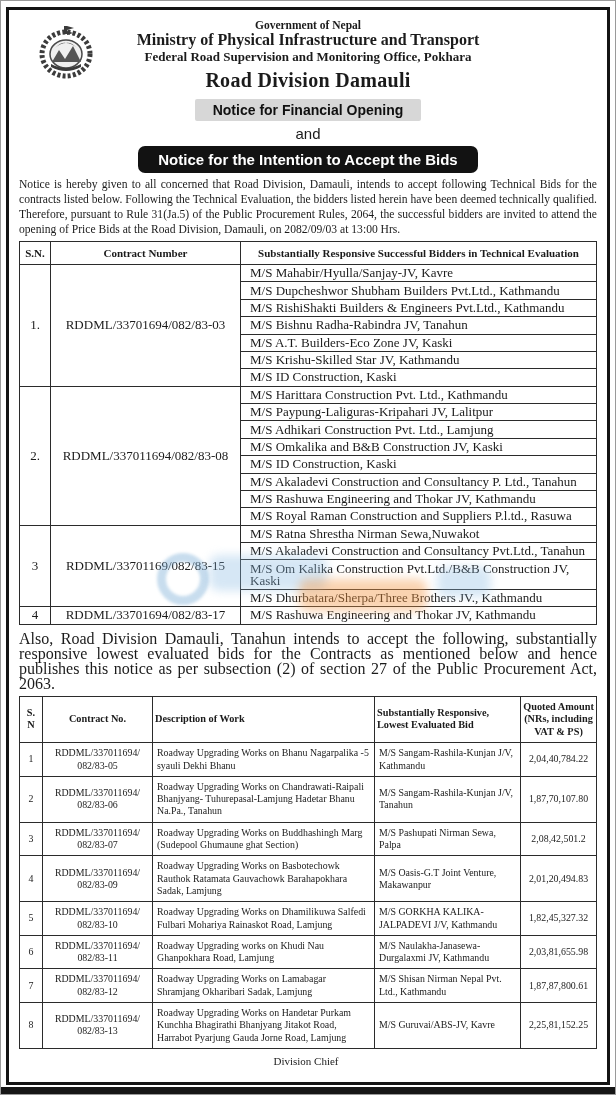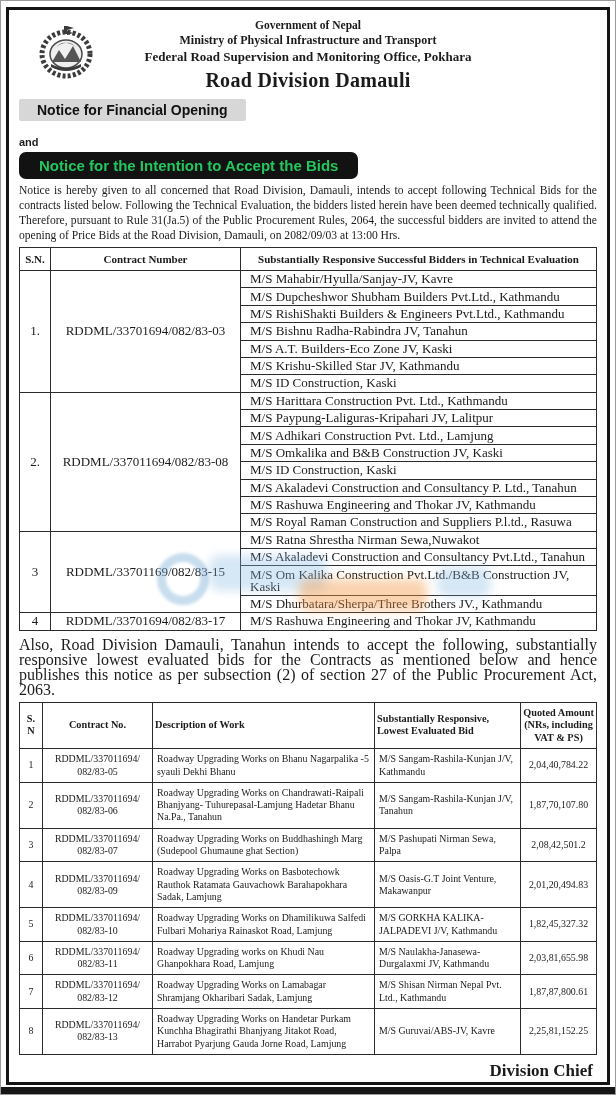--- a/index.html
+++ b/index.html
@@ -17,35 +17,35 @@
     border:3px solid #141414;
     padding:8px 10px 4px 10px;
     overflow:hidden;
   }
   
   .letterhead { text-align:center; position:relative; }
   .emblem {
     position:absolute; left:18px; top:4px; width:58px; height:62px;
   }
   .hl-0 { font-size:11.5px; font-weight:bold; line-height:14px; }
-  .hl-1 { font-size:12px; font-weight:bold; line-height:16px; }
+  .hl-1 { font-size:16px; font-weight:bold; line-height:16px; }
   .hl-2 { font-size:12px;   font-weight:bold; line-height:15px; }
   .hl-3 { font-size:13px;   font-weight:bold; line-height:17px; }
   .division-title { font-size:20px; font-weight:bold; line-height:25px; margin-top:3px; letter-spacing:.3px; }
   .place-line { font-size:11.5px; font-weight:bold; line-height:15px; margin-top:2px; }
   
-  .banner-wrap { text-align:left; margin-top:6px; }
+  .banner-wrap { text-align:center; margin-top:6px; }
   .banner-gray {
     display:inline-block; background:#d7d7d7; color:#101010;
     font-family:"Liberation Sans", sans-serif; font-weight:bold; font-size:14px;
     padding:3px 18px; border-radius:2px;
   }
-  .and-line { font-family:"Liberation Sans", sans-serif; font-weight:bold; font-size:11px; margin-top:15px; }
+  .and-line { font-family:"Liberation Sans", sans-serif; font-weight:normal; font-size:15px; margin-top:4px; }
   .banner-black {
-    display:inline-block; background:#121212; color:#22c55e;
+    display:inline-block; background:#121212; color:#ffffff;
     font-family:"Liberation Sans", sans-serif; font-weight:bold; font-size:15px;
     padding:5px 20px; border-radius:7px; margin-top:4px;
   }
   .date-line { text-align:center; font-weight:bold; font-size:11.5px; margin-top:6px; }
   .date-line sup { font-size:7.5px; }
   
   .para { font-size:11.6px; line-height:15px; text-align:justify; margin-top:4px; }
   .para-mid { font-size:16px; line-height:15px; text-align:justify; margin:6px 0 5px 0; }
   
   table { border-collapse:collapse; width:100%; }
@@ -61,21 +61,21 @@
   
   .t2 { margin-top:3px; }
   .t2 th { font-size:10.3px; font-weight:bold; line-height:12.6px; padding:4px 2px; text-align:center; }
   .t2 td { font-size:9.9px; line-height:12.3px; padding:4px 4px; vertical-align:middle; }
   .t2 .c-sn    { width:23px;  text-align:center; }
   .t2 .c-no    { width:110px; text-align:center; white-space:pre-line; }
   .t2 .c-desc  { width:222px; text-align:left; }
   .t2 .c-bid   { width:146px; text-align:left; }
   .t2 .c-amt   { text-align:center; }
   
-  .signature { text-align:right; font-weight:bold; font-size:17px; padding:6px 4px 0 0; }
+  .signature { text-align:center; font-weight:normal; font-size:11px; padding:6px 4px 0 0; }
   
   .watermark { position:absolute; left:150px; top:540px; width:340px; height:90px; pointer-events:none; }
   .wm-ring  { position:absolute; left:6px;  top:12px; width:52px; height:52px; border:9px solid rgba(125,175,215,.42); border-radius:50%; filter:blur(1.5px); }
   .wm-blob1 { position:absolute; left:58px; top:14px; width:118px; height:36px; background:rgba(135,185,225,.34); border-radius:10px; filter:blur(5px); }
   .wm-blob2 { position:absolute; left:148px; top:38px; width:128px; height:32px; background:rgba(242,150,66,.42); border-radius:9px; filter:blur(5px); }
   .wm-blob3 { position:absolute; left:286px; top:26px; width:54px; height:30px; background:rgba(135,185,225,.34); border-radius:9px; filter:blur(5px); }
 </style>
 </head>
 <body>
 

